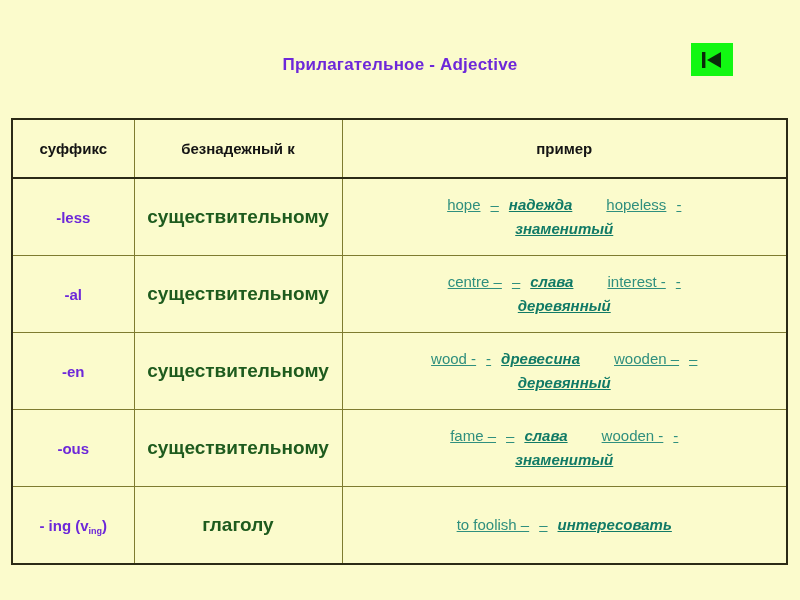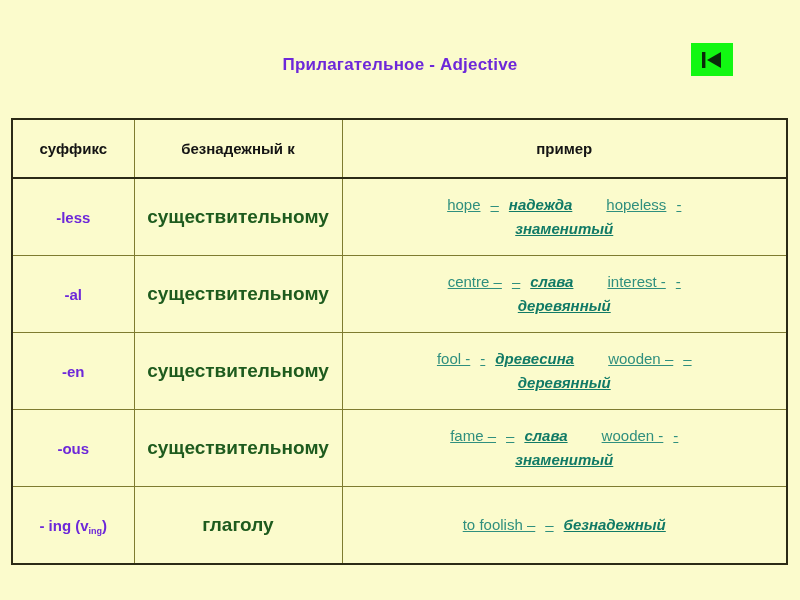--- a/index.html
+++ b/index.html
@@ -198,21 +198,21 @@
           </span>
         </td>
       </tr>
 
 
       <tr class="table-row">
         <td class="row-cell cell-suffix">-en</td>
         <td class="row-cell cell-attaches">существительному</td>
         <td class="row-cell cell-example">
           <span class="ex-line">
-            <span class="ex-en">fool -</span><span class="gap-sm"></span><span class="ex-dash">-</span><span class="gap-sm"></span><span class="ex-ru">древесина</span><span class="gap"></span><span class="ex-en">wooden –</span><span class="gap-sm"></span><span class="ex-dash">–</span>
+            <span class="ex-en">wood -</span><span class="gap-sm"></span><span class="ex-dash">-</span><span class="gap-sm"></span><span class="ex-ru">древесина</span><span class="gap"></span><span class="ex-en">wooden –</span><span class="gap-sm"></span><span class="ex-dash">–</span>
           </span>
           <span class="ex-line">
             <span class="ex-ru">деревянный</span>
           </span>
         </td>
       </tr>
 
       <tr class="table-row">
         <td class="row-cell cell-suffix">-ous</td>
         <td class="row-cell cell-attaches">существительному</td>
@@ -224,21 +224,21 @@
             <span class="ex-ru">знаменитый</span>
           </span>
         </td>
       </tr>
 
       <tr class="table-row">
         <td class="row-cell cell-suffix"><span>- ing (v</span><sub>ing</sub><span>)</span></td>
         <td class="row-cell cell-attaches">глаголу</td>
         <td class="row-cell cell-example">
           <span class="ex-line">
-            <span class="ex-en">to foolish –</span><span class="gap-sm"></span><span class="ex-dash">–</span><span class="gap-sm"></span><span class="ex-ru">безнадежный</span>
+            <span class="ex-en">to foolish –</span><span class="gap-sm"></span><span class="ex-dash">–</span><span class="gap-sm"></span><span class="ex-ru">интересовать</span>
           </span>
         </td>
       </tr>
 
     </tbody>
   </table>
 
 </div>
 
 </body></html>

